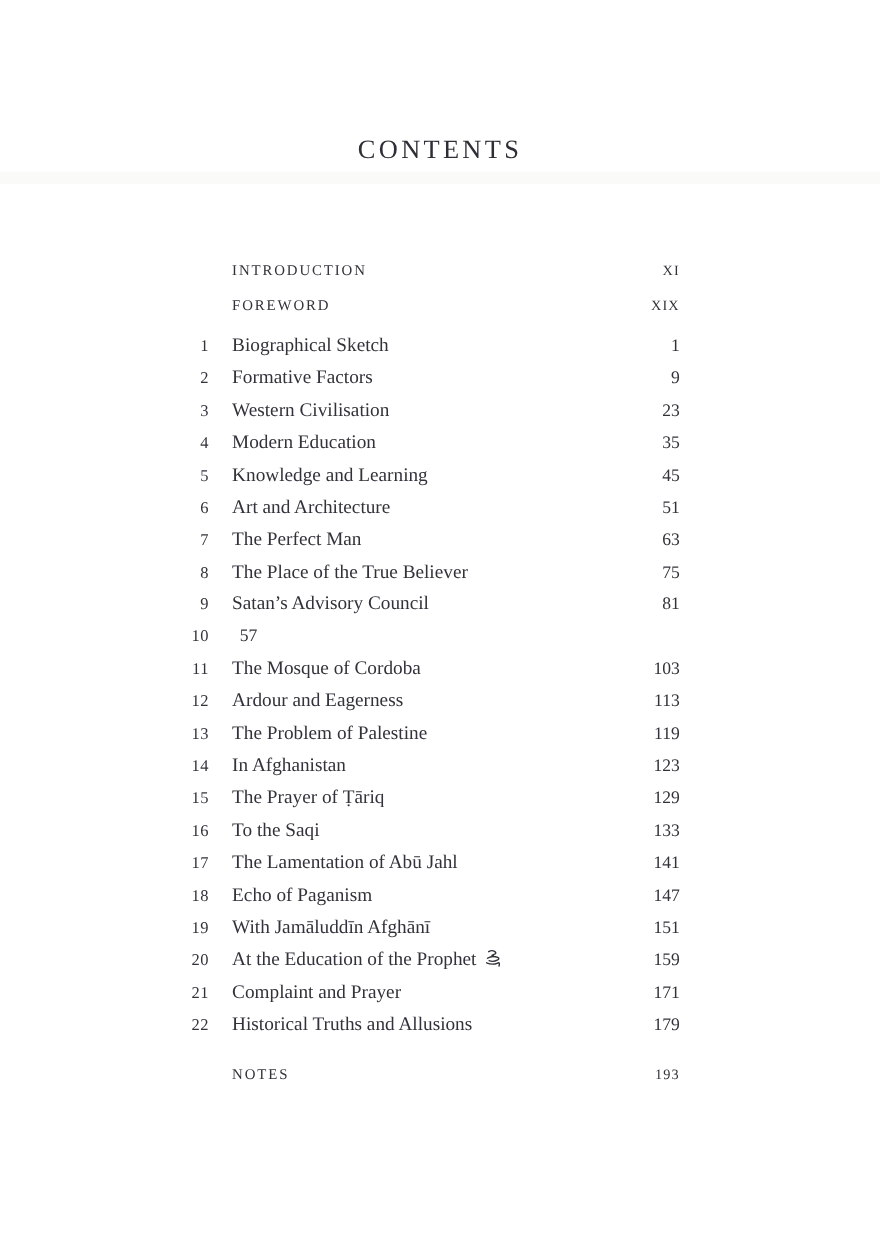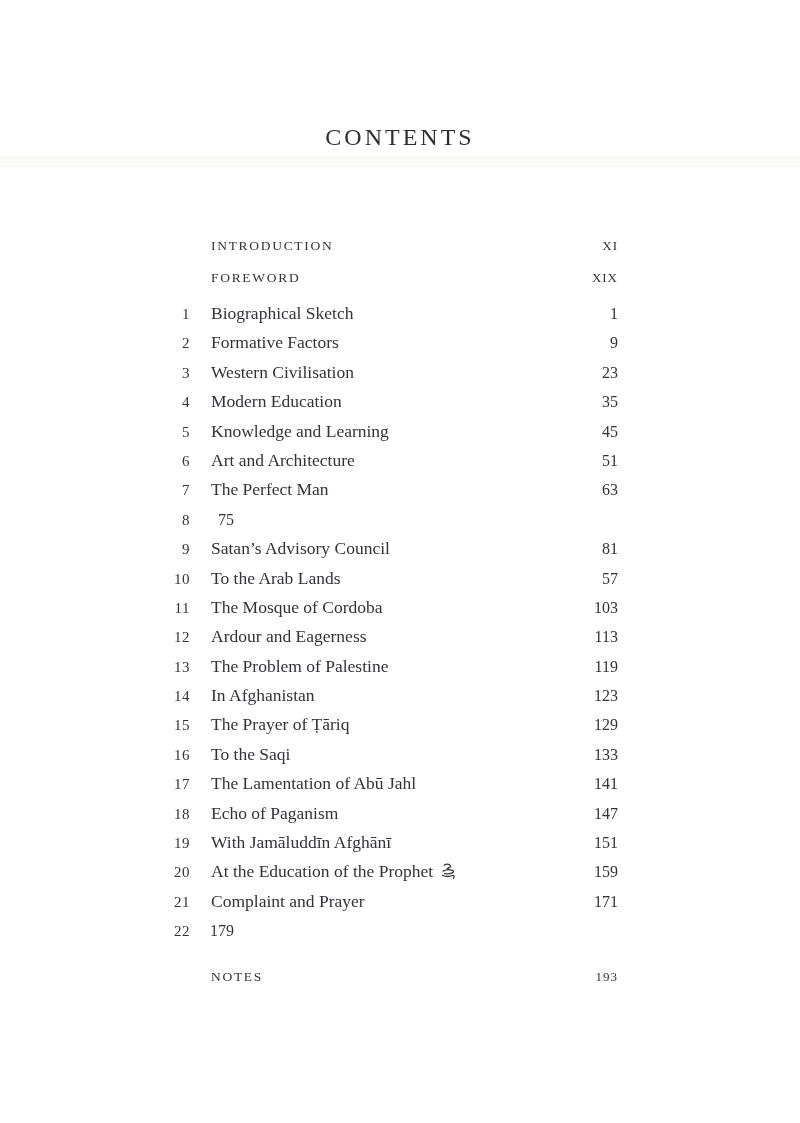--- a/index.html
+++ b/index.html
@@ -147,32 +147,32 @@
   </div>
 
   <div class="row chapter-row">
     <span class="num-col">7</span>
     <span class="title-col"><span class="t">The Perfect Man</span></span>
     <span class="page-col">63</span>
   </div>
 
   <div class="row chapter-row">
     <span class="num-col">8</span>
+    <span class="title-col"><span class="t">The Place of the True Believer</span></span>
     <span class="page-col">75</span>
   </div>
 
   <div class="row chapter-row">
     <span class="num-col">9</span>
     <span class="title-col"><span class="t">Satan’s Advisory Council</span></span>
     <span class="page-col">81</span>
   </div>
 
   <div class="row chapter-row">
     <span class="num-col">10</span>
-    <span class="title-col"><span class="t">To the Arab Lands</span></span>
     <span class="page-col">57</span>
   </div>
 
   <div class="row chapter-row">
     <span class="num-col">11</span>
     <span class="title-col"><span class="t">The Mosque of Cordoba</span></span>
     <span class="page-col">103</span>
   </div>
 
   <div class="row chapter-row">
@@ -237,20 +237,21 @@
   </div>
 
   <div class="row chapter-row">
     <span class="num-col">21</span>
     <span class="title-col"><span class="t">Complaint and Prayer</span></span>
     <span class="page-col">171</span>
   </div>
 
   <div class="row chapter-row">
     <span class="num-col">22</span>
+    <span class="title-col"><span class="t">Historical Truths and Allusions</span></span>
     <span class="page-col">179</span>
   </div>
 </div>
     <div id="back-rows">
   <div class="row matter-row">
     <span class="num-col"></span>
     <span class="title-col">NOTES</span>
     <span class="page-col">193</span>
   </div>
 </div>

